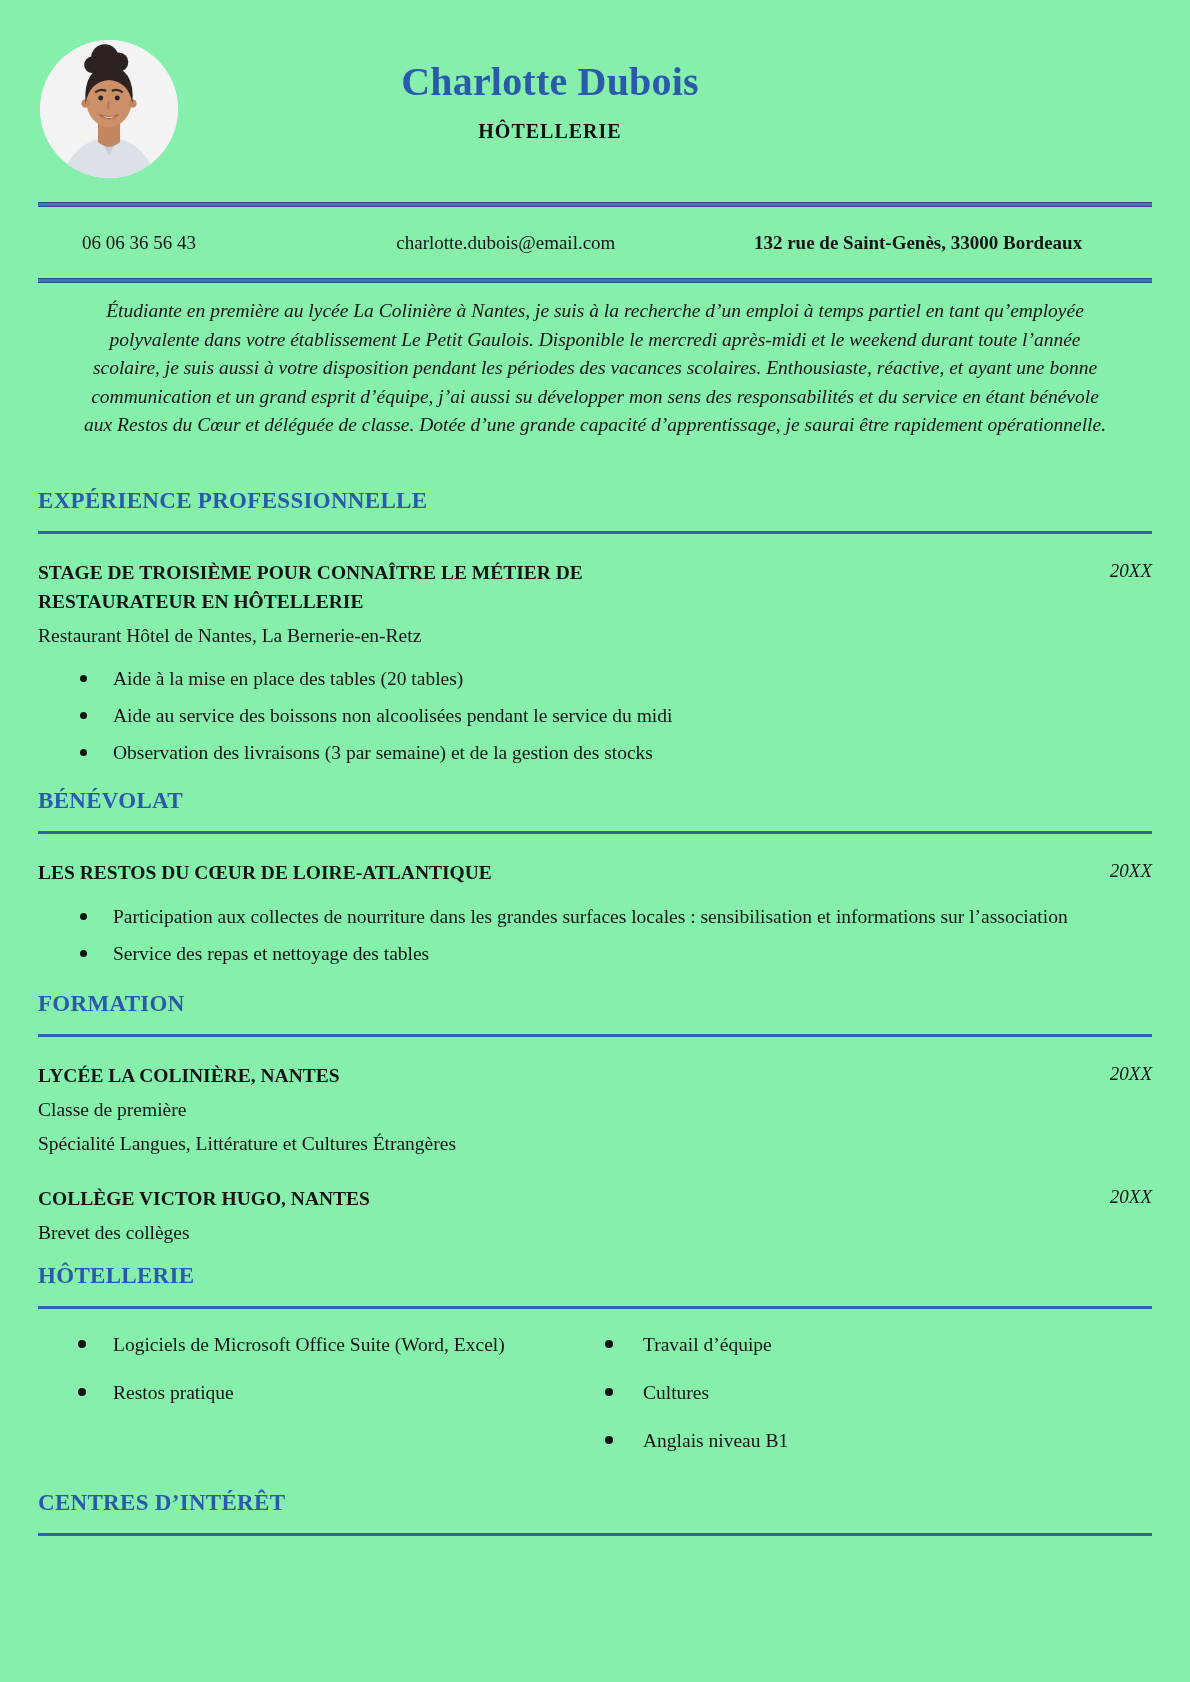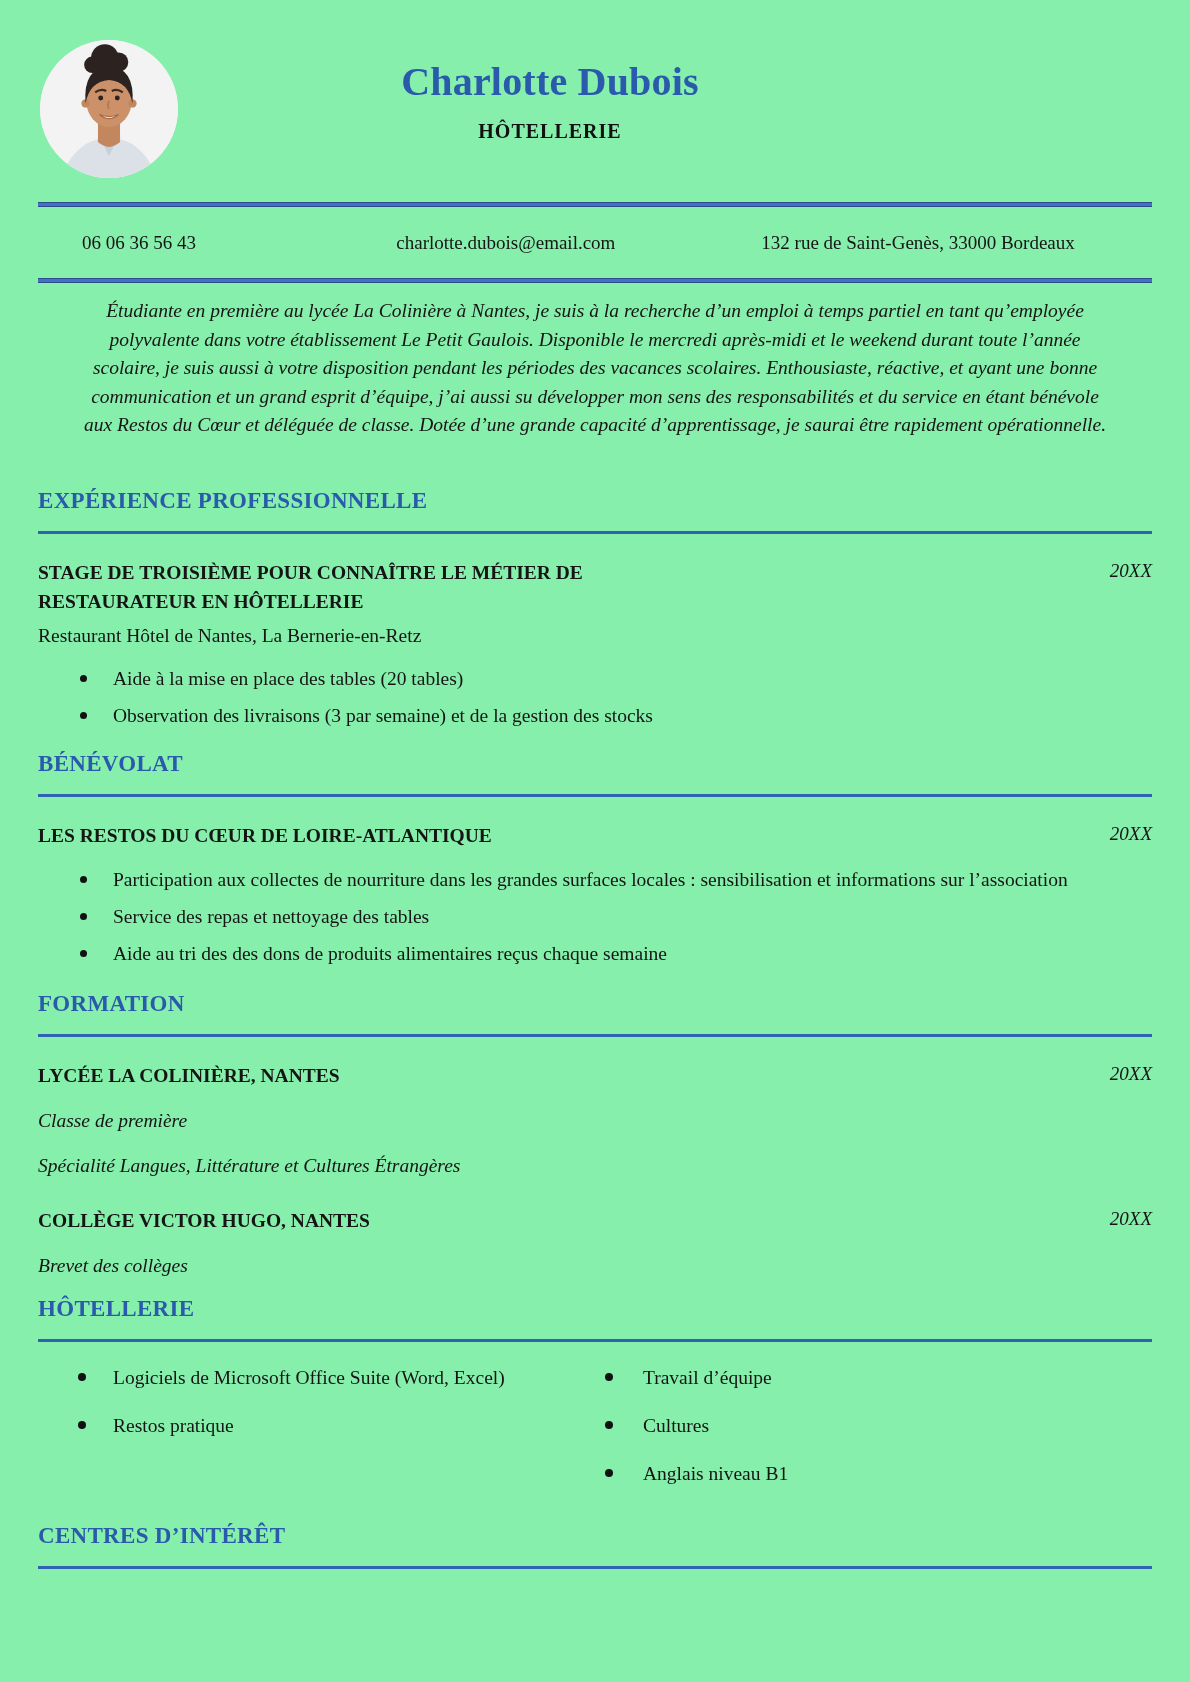--- a/index.html
+++ b/index.html
@@ -45,21 +45,21 @@
   .section-rule { height:3px; background:#2f63b2; margin-top:17px; }
 
   
   .contact-row {
     margin:0 38px; height:71px;
     display:flex; align-items:center;
     font-size:19px;
   }
   .contact-phone { width:26%; text-align:left; padding-left:44px; box-sizing:border-box; }
   .contact-email { width:32%; text-align:center; }
-  .contact-address { flex:1; text-align:center; }
+  .contact-address { flex:1; text-align:center;font-weight:bold; }
 
   
   .summary {
     margin:14px 75px 0;
     text-align:center; font-style:italic;
     font-size:19.5px; line-height:28.5px;
   }
 
   
   .section { margin:0 38px; }
@@ -77,21 +77,21 @@
     margin-top:24px;
     gap:8px;
   }
   .entry-header.tight { margin-top:26px; }
   .entry-title {
     font-weight:bold; font-size:19.5px; line-height:29px; max-width:640px;
   }
   .entry-title.wide { max-width:860px; }
   .entry-date { font-style:italic; font-size:19px; padding-top:2px; }
   .entry-subtitle { font-size:19.5px; margin-top:6px; line-height:27px; }
-  .edu-detail { font-size:19.5px; line-height:29px; margin-top:16px;font-style:italic; }
+  .edu-detail { font-size:19.5px; line-height:29px; margin-top:5px; }
 
   ul.bullets { list-style:none; margin:16px 0 0; padding:0; }
   ul.bullets li {
     position:relative; padding-left:75px; margin-top:10px;
     font-size:19.5px; line-height:27px;
   }
   ul.bullets li:first-child { margin-top:0; }
   ul.bullets li::before {
     content:""; position:absolute; left:42px; top:10px;
     width:7px; height:7px; border-radius:50%; background:#111111;
@@ -172,38 +172,38 @@
     <div class="section-rule"></div>
 
     <div class="entry">
       <div class="entry-header">
         <div class="entry-title">STAGE DE TROISIÈME POUR CONNAÎTRE LE MÉTIER DE RESTAURATEUR EN HÔTELLERIE</div>
         <div class="entry-date">20XX</div>
       </div>
       <div class="entry-subtitle">Restaurant Hôtel de Nantes, La Bernerie-en-Retz</div>
       <ul class="bullets">
         <li>Aide à la mise en place des tables (20 tables)</li>
+        <li>Aide au service des boissons non alcoolisées pendant le service du midi</li>
         <li>Observation des livraisons (3 par semaine) et de la gestion des stocks</li>
       </ul>
     </div>
   </div>
 
   <div class="section">
     <div class="section-heading mt-ben">BÉNÉVOLAT</div>
     <div class="section-rule"></div>
 
     <div class="entry">
       <div class="entry-header">
         <div class="entry-title wide">LES RESTOS DU CŒUR DE LOIRE-ATLANTIQUE</div>
         <div class="entry-date">20XX</div>
       </div>
       <ul class="bullets">
         <li>Participation aux collectes de nourriture dans les grandes surfaces locales : sensibilisation et informations sur l’association</li>
         <li>Service des repas et nettoyage des tables</li>
-        <li>Aide au tri des des dons de produits alimentaires reçus chaque semaine</li>
       </ul>
     </div>
   </div>
 
   <div class="section">
     <div class="section-heading mt-for">FORMATION</div>
     <div class="section-rule"></div>
 
     <div class="entry">
       <div class="entry-header">

